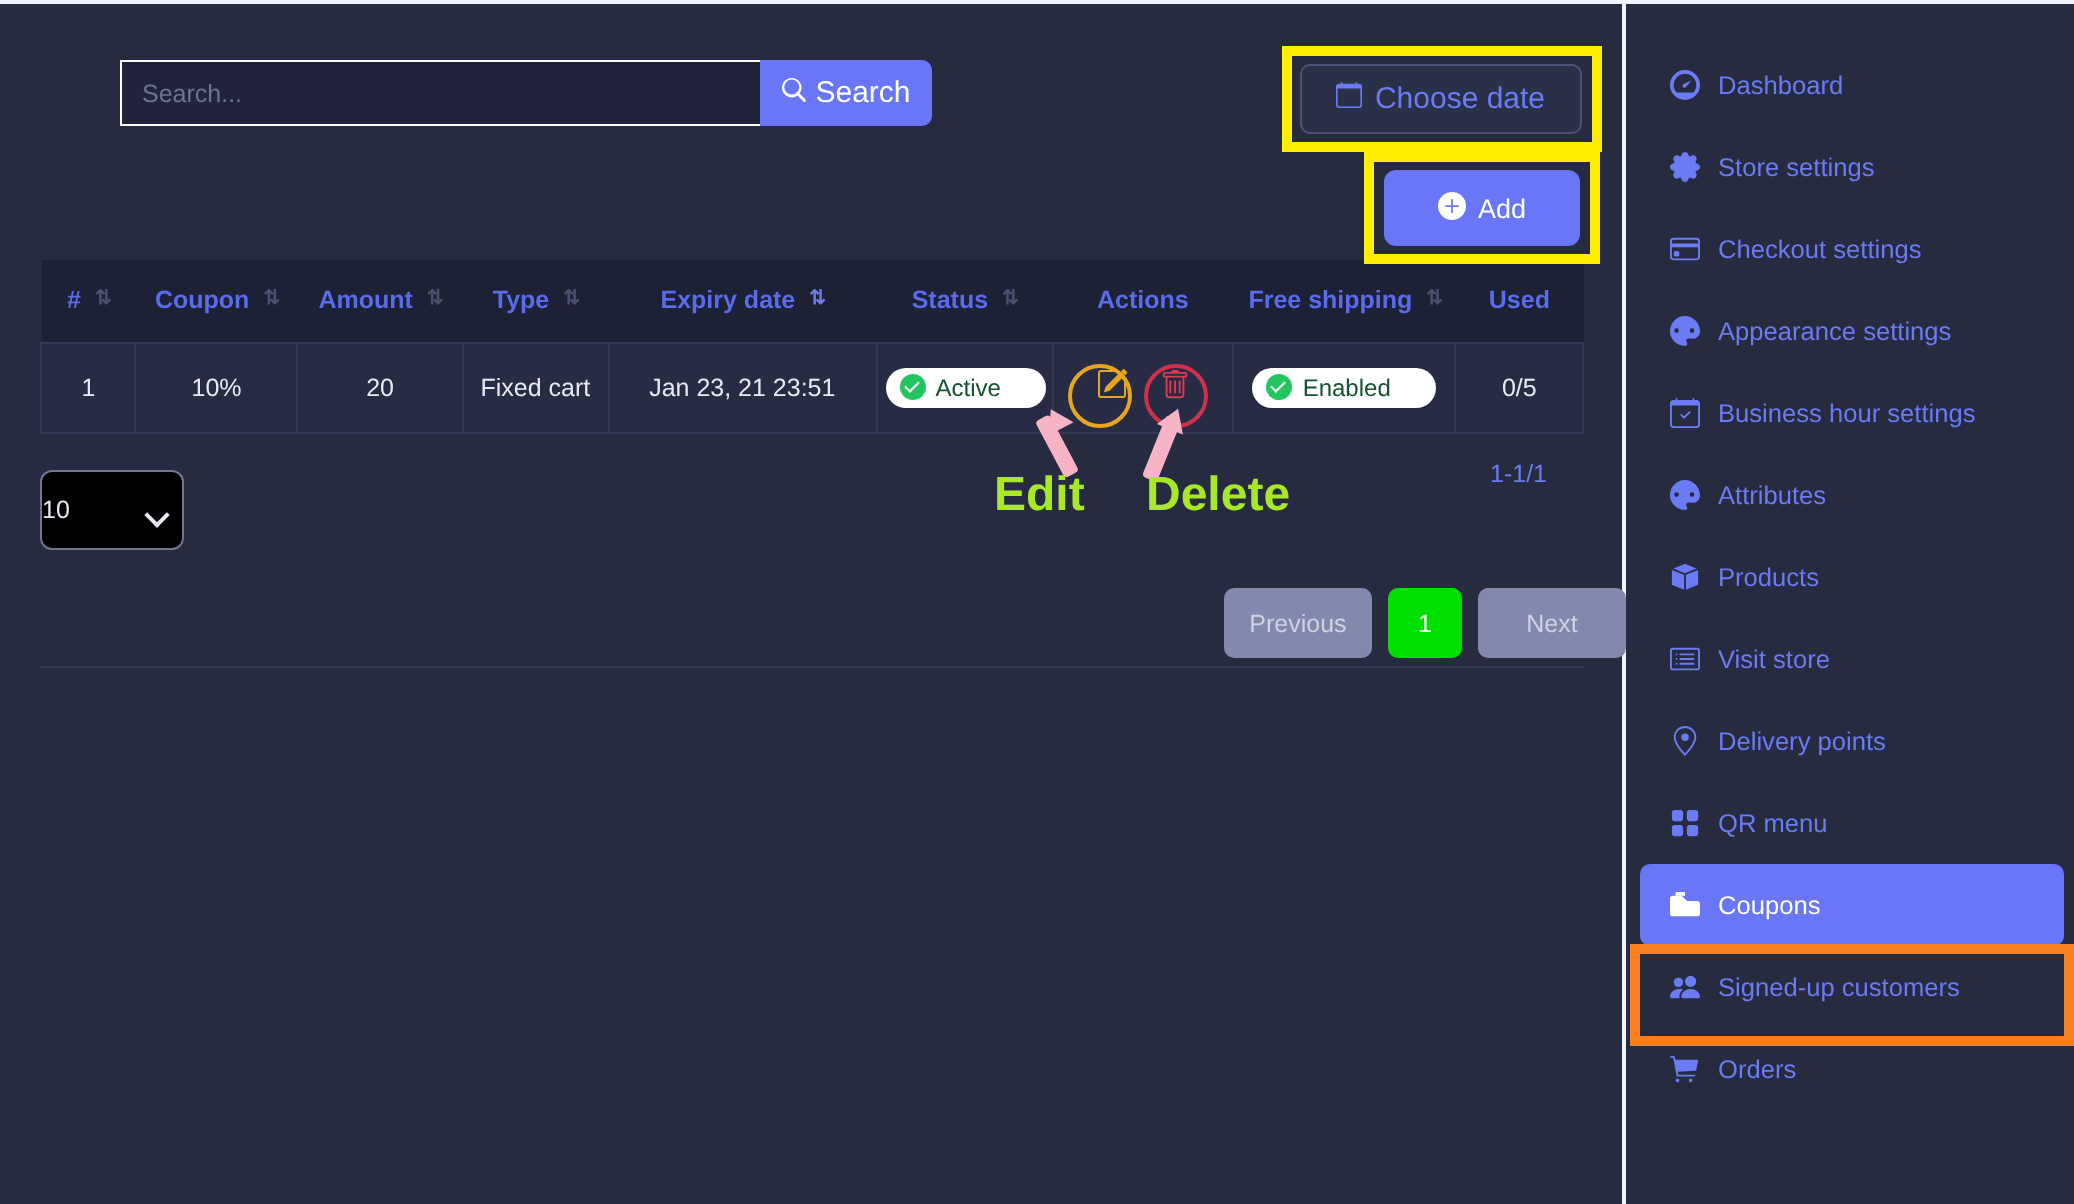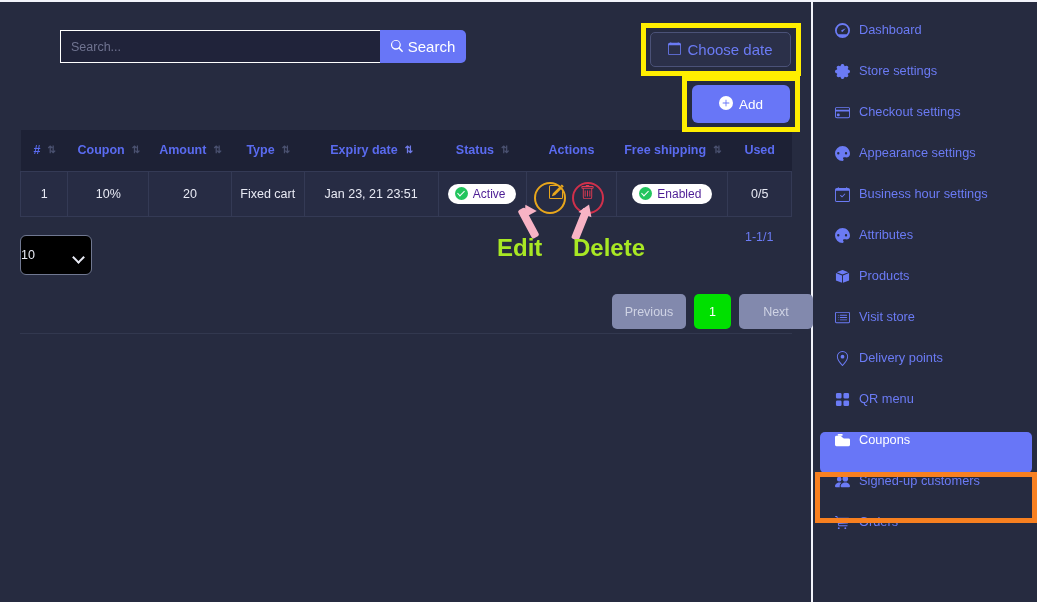--- a/index.html
+++ b/index.html
@@ -134,23 +134,23 @@
   .c-type  { width: 72px; }
   .c-exp   { width: 133px; }
   .c-stat  { width: 87px; }
   .c-act   { width: 90px; }
   .c-free  { width: 110px; }
   .c-used  { width: 63px; }
 
   .badge {
     display: inline-flex; align-items: center; gap: 5px;
     background: #ffffff;
-    color: #4c1d95;
+    color: #14532d;
     border-radius: 11px;
-    padding: 3px 11px 3px 7px;
+    padding: 3px 23px 3px 7px;
     font-size: 12px;
     white-space: nowrap;
   }
   .check-ico {
     display: inline-block; width: 13px; height: 13px; border-radius: 50%;
     background: #23c55e; position: relative;
   }
   .check-ico::after {
     content: ""; position: absolute; left: 4px; top: 2px;
     width: 3px; height: 6px; border: solid #fff; border-width: 0 1.6px 1.6px 0;
@@ -236,21 +236,21 @@
   }
 
   
   #sidebar {
     position: absolute; right: 0; top: 0;
     width: 222px; height: 602px;
     background: #262b40;
     padding-top: 20px;
   }
   .side-item {
-    display: flex; gap: 9px;
+    display: flex; align-items: center; gap: 9px;
     height: 41px;
     padding: 0 14px;
     color: #6b7bf5;
     font-size: 12.8px;
     cursor: pointer;
     border-radius: 5px;
     margin: 0 5px;
   }
   .side-item.active {
     background: #6876f7;

